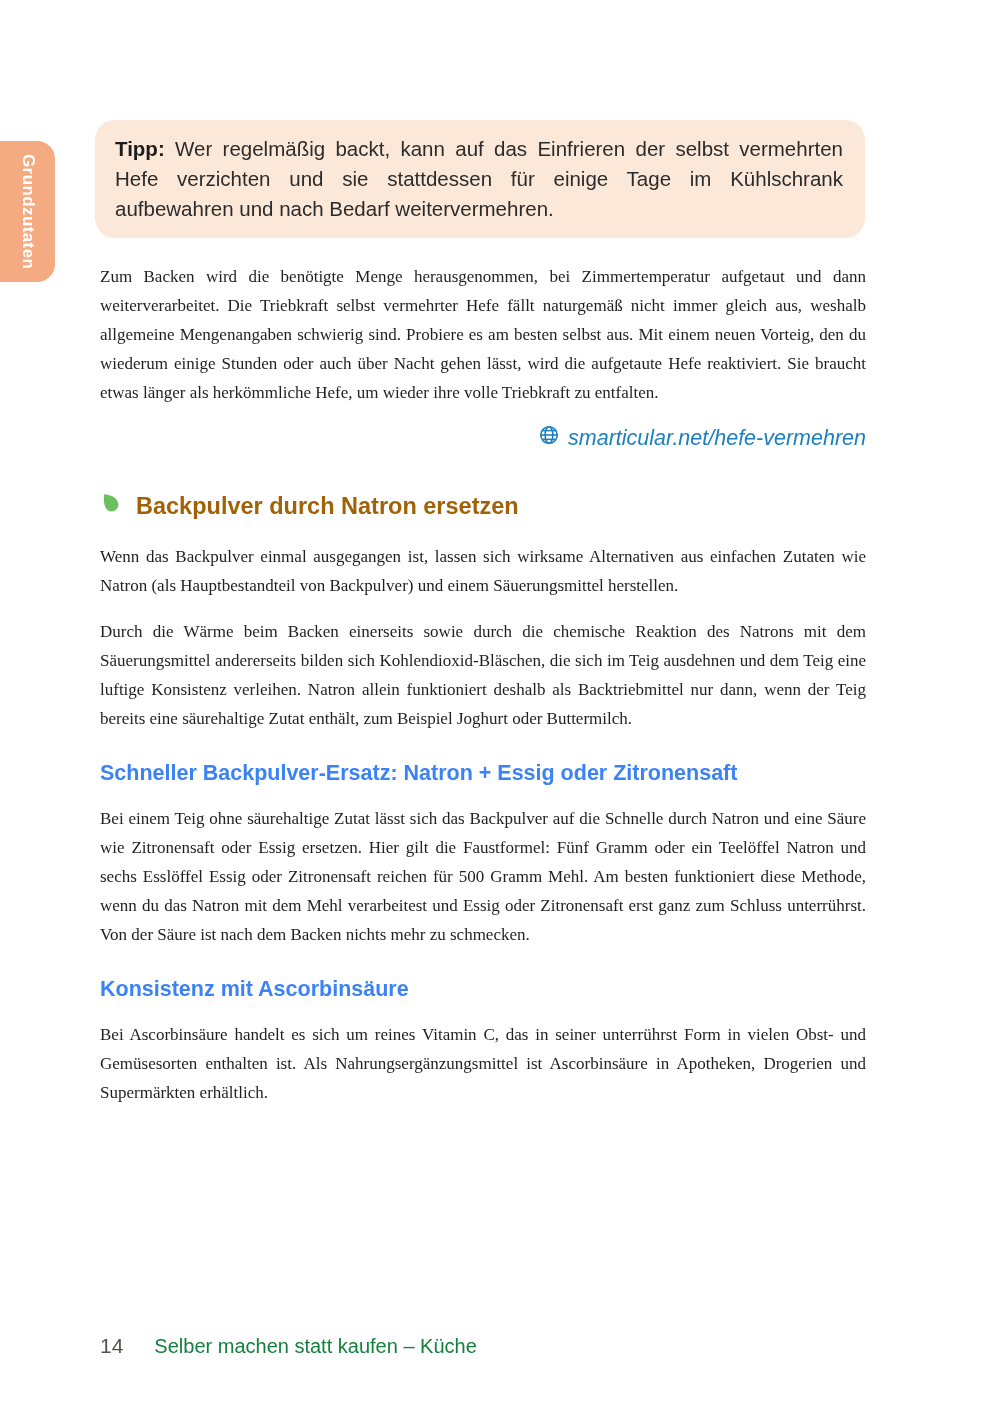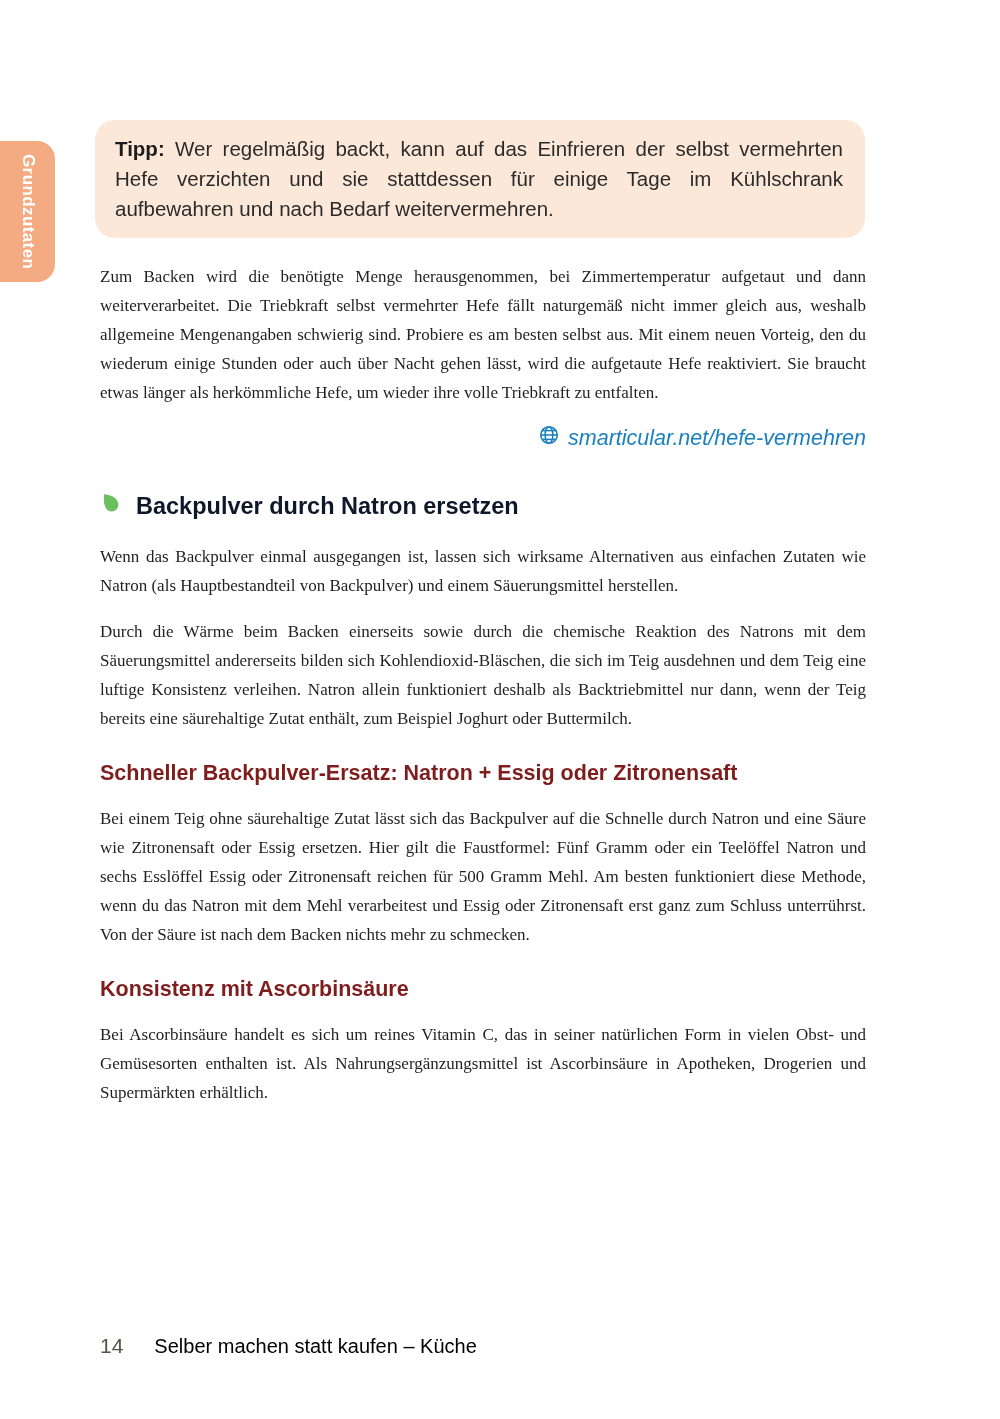--- a/index.html
+++ b/index.html
@@ -85,44 +85,44 @@
   }
   .globe-icon { flex: 0 0 auto; display: inline-block; }
 
   h2.section-heading {
     display: flex;
     align-items: center;
     gap: 14px;
     font-family: "Liberation Sans", sans-serif;
     font-size: 23.5px;
     font-weight: bold;
-    color: #0f172a;
+    color: #a16207;
     margin: 38px 0 22px 0;
   }
   .leaf-icon { flex: 0 0 auto; display: inline-block; }
 
   h3.sub-heading {
     font-family: "Liberation Sans", sans-serif;
     font-size: 21.5px;
     font-weight: bold;
-    color: #7f1d1d;
+    color: #3b82f6;
     margin: 28px 0 18px 0;
   }
 
   .footer {
     position: absolute;
     left: 100px;
     top: 1334px;
     display: flex;
     align-items: baseline;
     gap: 31px;
     font-family: "Liberation Sans", sans-serif;
   }
   .page-number { font-size: 21px; font-weight: normal; color: #55524b; }
-  .footer-title { font-size: 20px; color: #000000; }
+  .footer-title { font-size: 20px; color: #15803d; }
 </style>
 </head>
 <body>
 
 <div class="page">
 
   <div class="side-tab">
     <span class="side-tab-label">Grundzutaten</span>
   </div>
 
@@ -158,21 +158,21 @@
       <span>Backpulver durch Natron ersetzen</span>
     </h2>
 
     <p class="body">Wenn das Backpulver einmal ausgegangen ist, lassen sich wirksame Alternativen aus einfachen Zutaten wie Natron (als Hauptbestandteil von Backpulver) und einem Säuerungsmittel herstellen.</p>
     <p class="body">Durch die Wärme beim Backen einerseits sowie durch die chemische Reaktion des Natrons mit dem Säuerungsmittel andererseits bilden sich Kohlendioxid-Bläschen, die sich im Teig ausdehnen und dem Teig eine luftige Konsistenz verleihen. Natron allein funktioniert deshalb als Backtriebmittel nur dann, wenn der Teig bereits eine säurehaltige Zutat enthält, zum Beispiel Joghurt oder Buttermilch.</p>
 
     <h3 class="sub-heading">Schneller Backpulver-Ersatz: Natron + Essig oder Zitronensaft</h3>
     <p class="body">Bei einem Teig ohne säurehaltige Zutat lässt sich das Backpulver auf die Schnelle durch Natron und eine Säure wie Zitronensaft oder Essig ersetzen. Hier gilt die Faustformel: Fünf Gramm oder ein Teelöffel Natron und sechs Esslöffel Essig oder Zitronensaft reichen für 500 Gramm Mehl. Am besten funktioniert diese Methode, wenn du das Natron mit dem Mehl verarbeitest und Essig oder Zitronensaft erst ganz zum Schluss unterrührst. Von der Säure ist nach dem Backen nichts mehr zu schmecken.</p>
 
     <h3 class="sub-heading">Konsistenz mit Ascorbinsäure</h3>
-    <p class="body">Bei Ascorbinsäure handelt es sich um reines Vitamin C, das in seiner natürlichen Form in vielen Obst- und Gemüsesorten enthalten ist. Als Nahrungsergänzungsmittel ist Ascorbinsäure in Apotheken, Drogerien und Supermärkten erhältlich.</p>
+    <p class="body">Bei Ascorbinsäure handelt es sich um reines Vitamin C, das in seiner unterrührst Form in vielen Obst- und Gemüsesorten enthalten ist. Als Nahrungsergänzungsmittel ist Ascorbinsäure in Apotheken, Drogerien und Supermärkten erhältlich.</p>
 
   </div>
 
   <div class="footer">
     <span class="page-number">14</span>
     <span class="footer-title">Selber machen statt kaufen – Küche</span>
   </div>
 
 </div>
 

